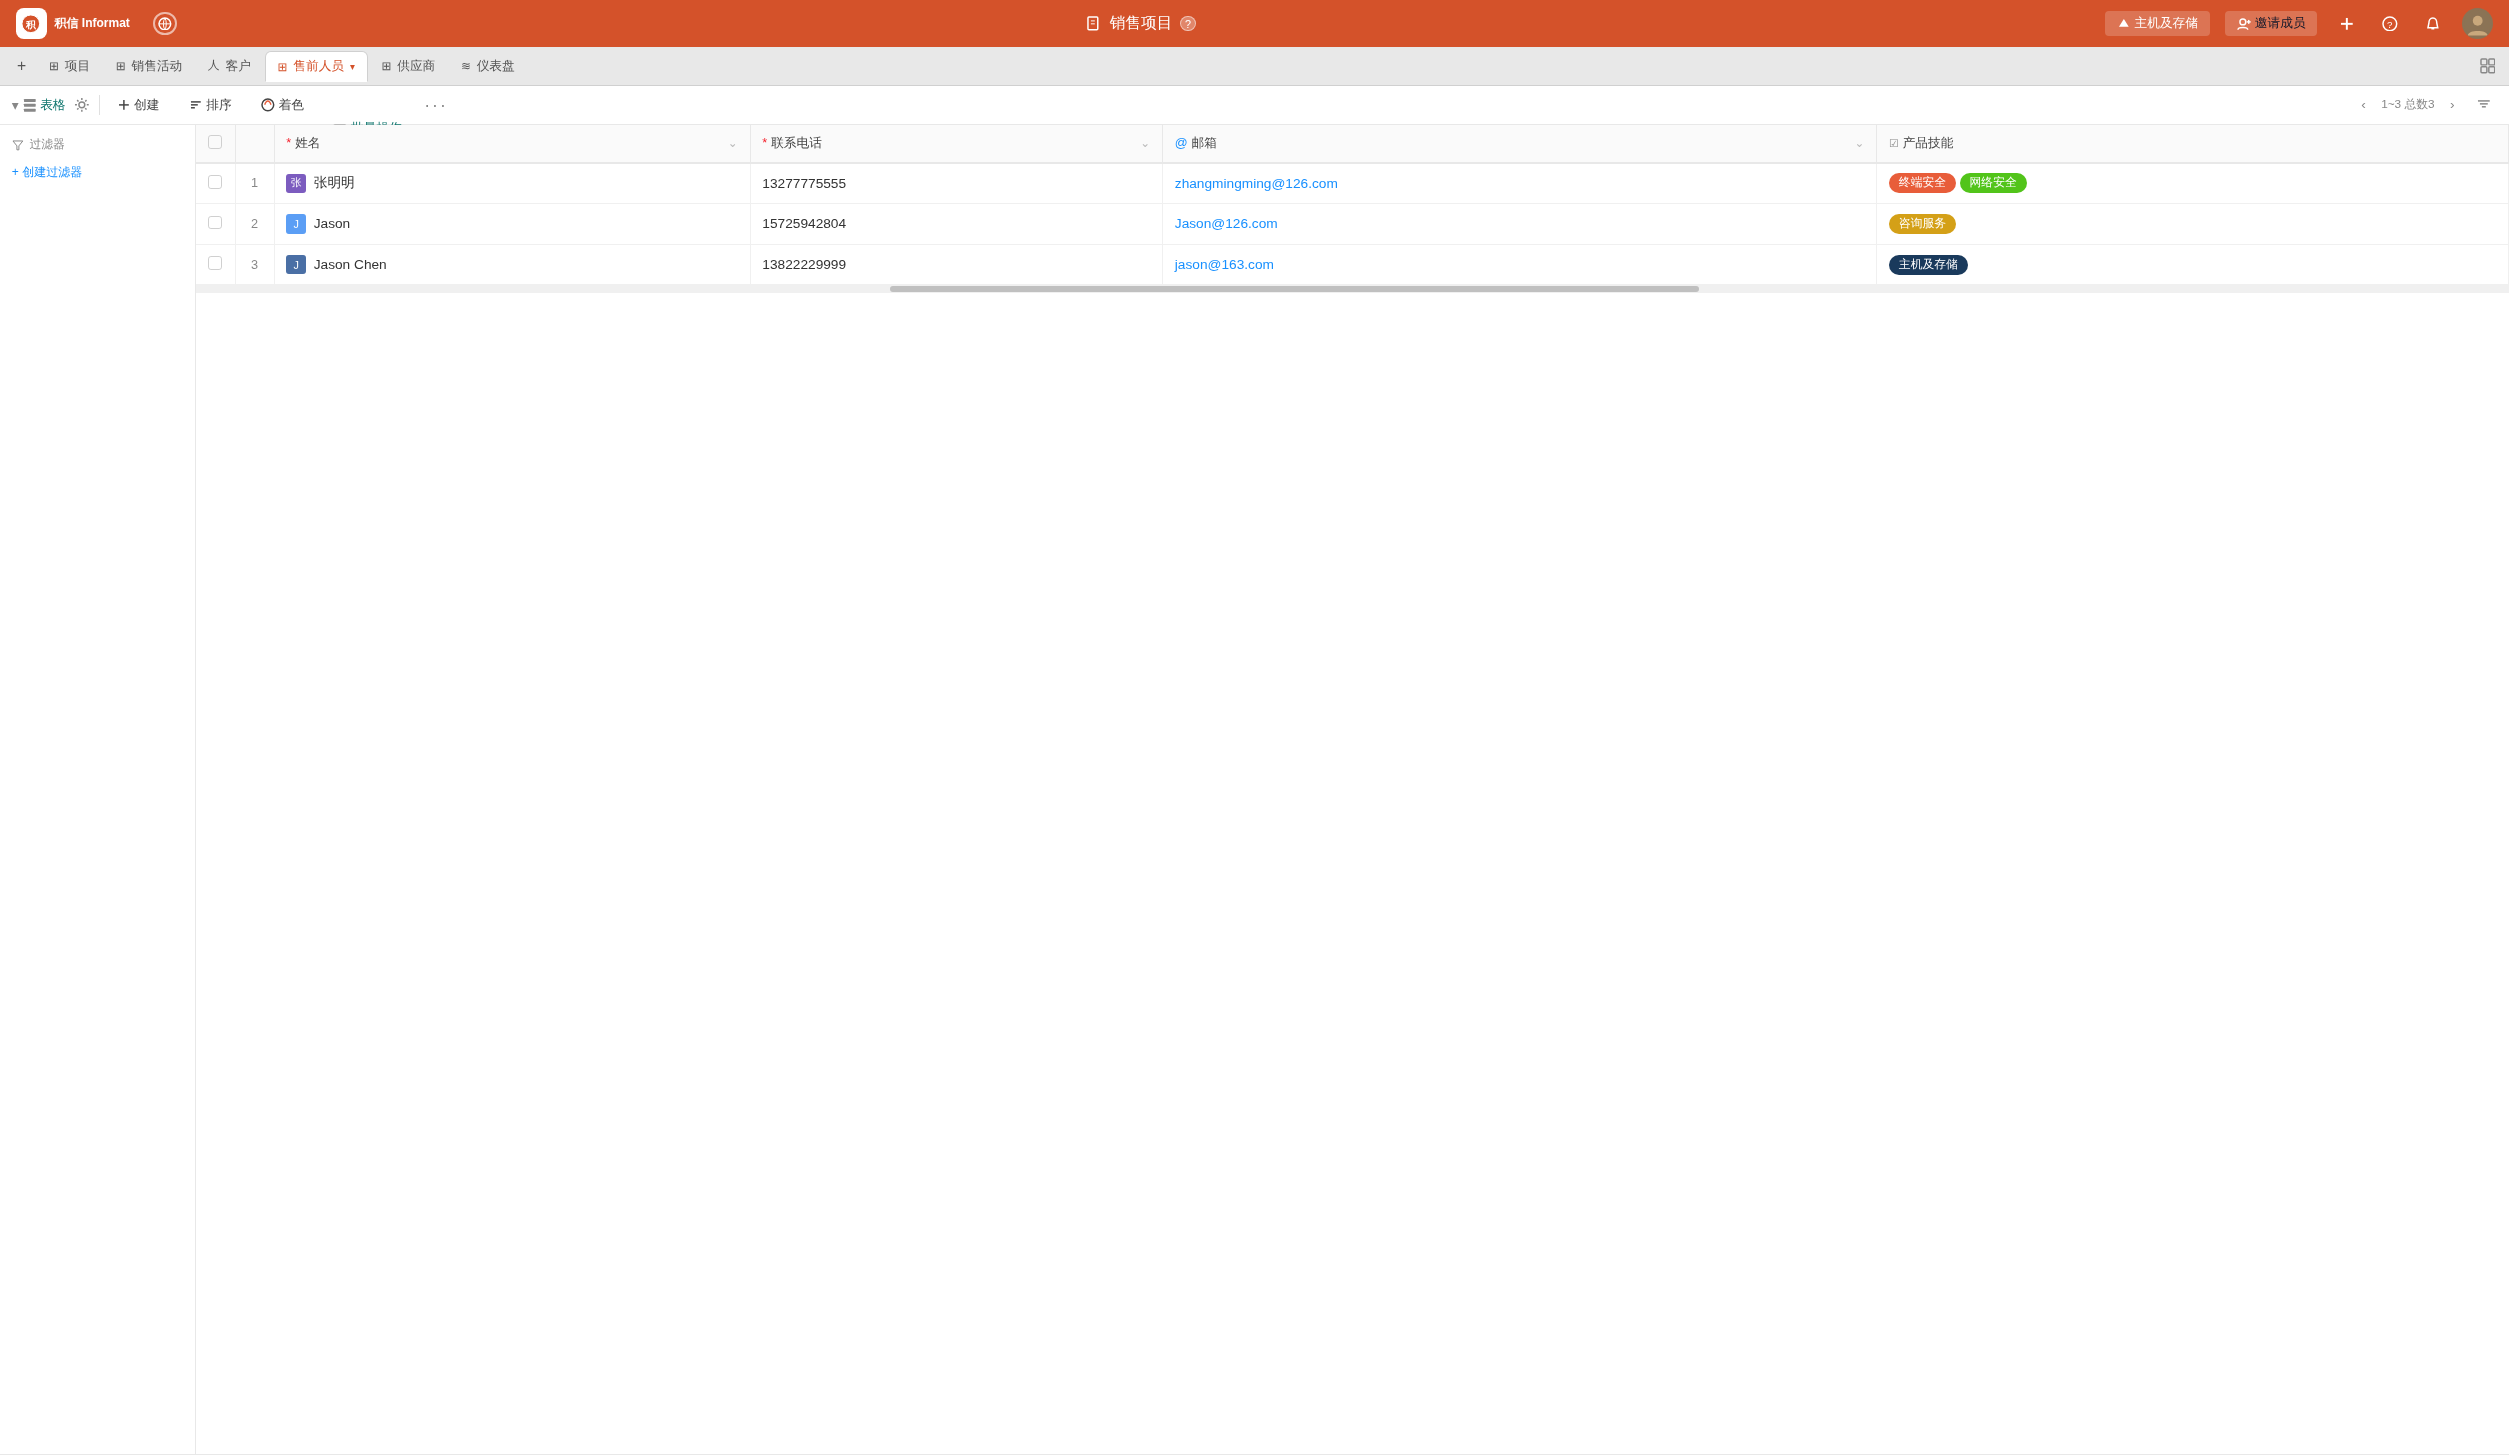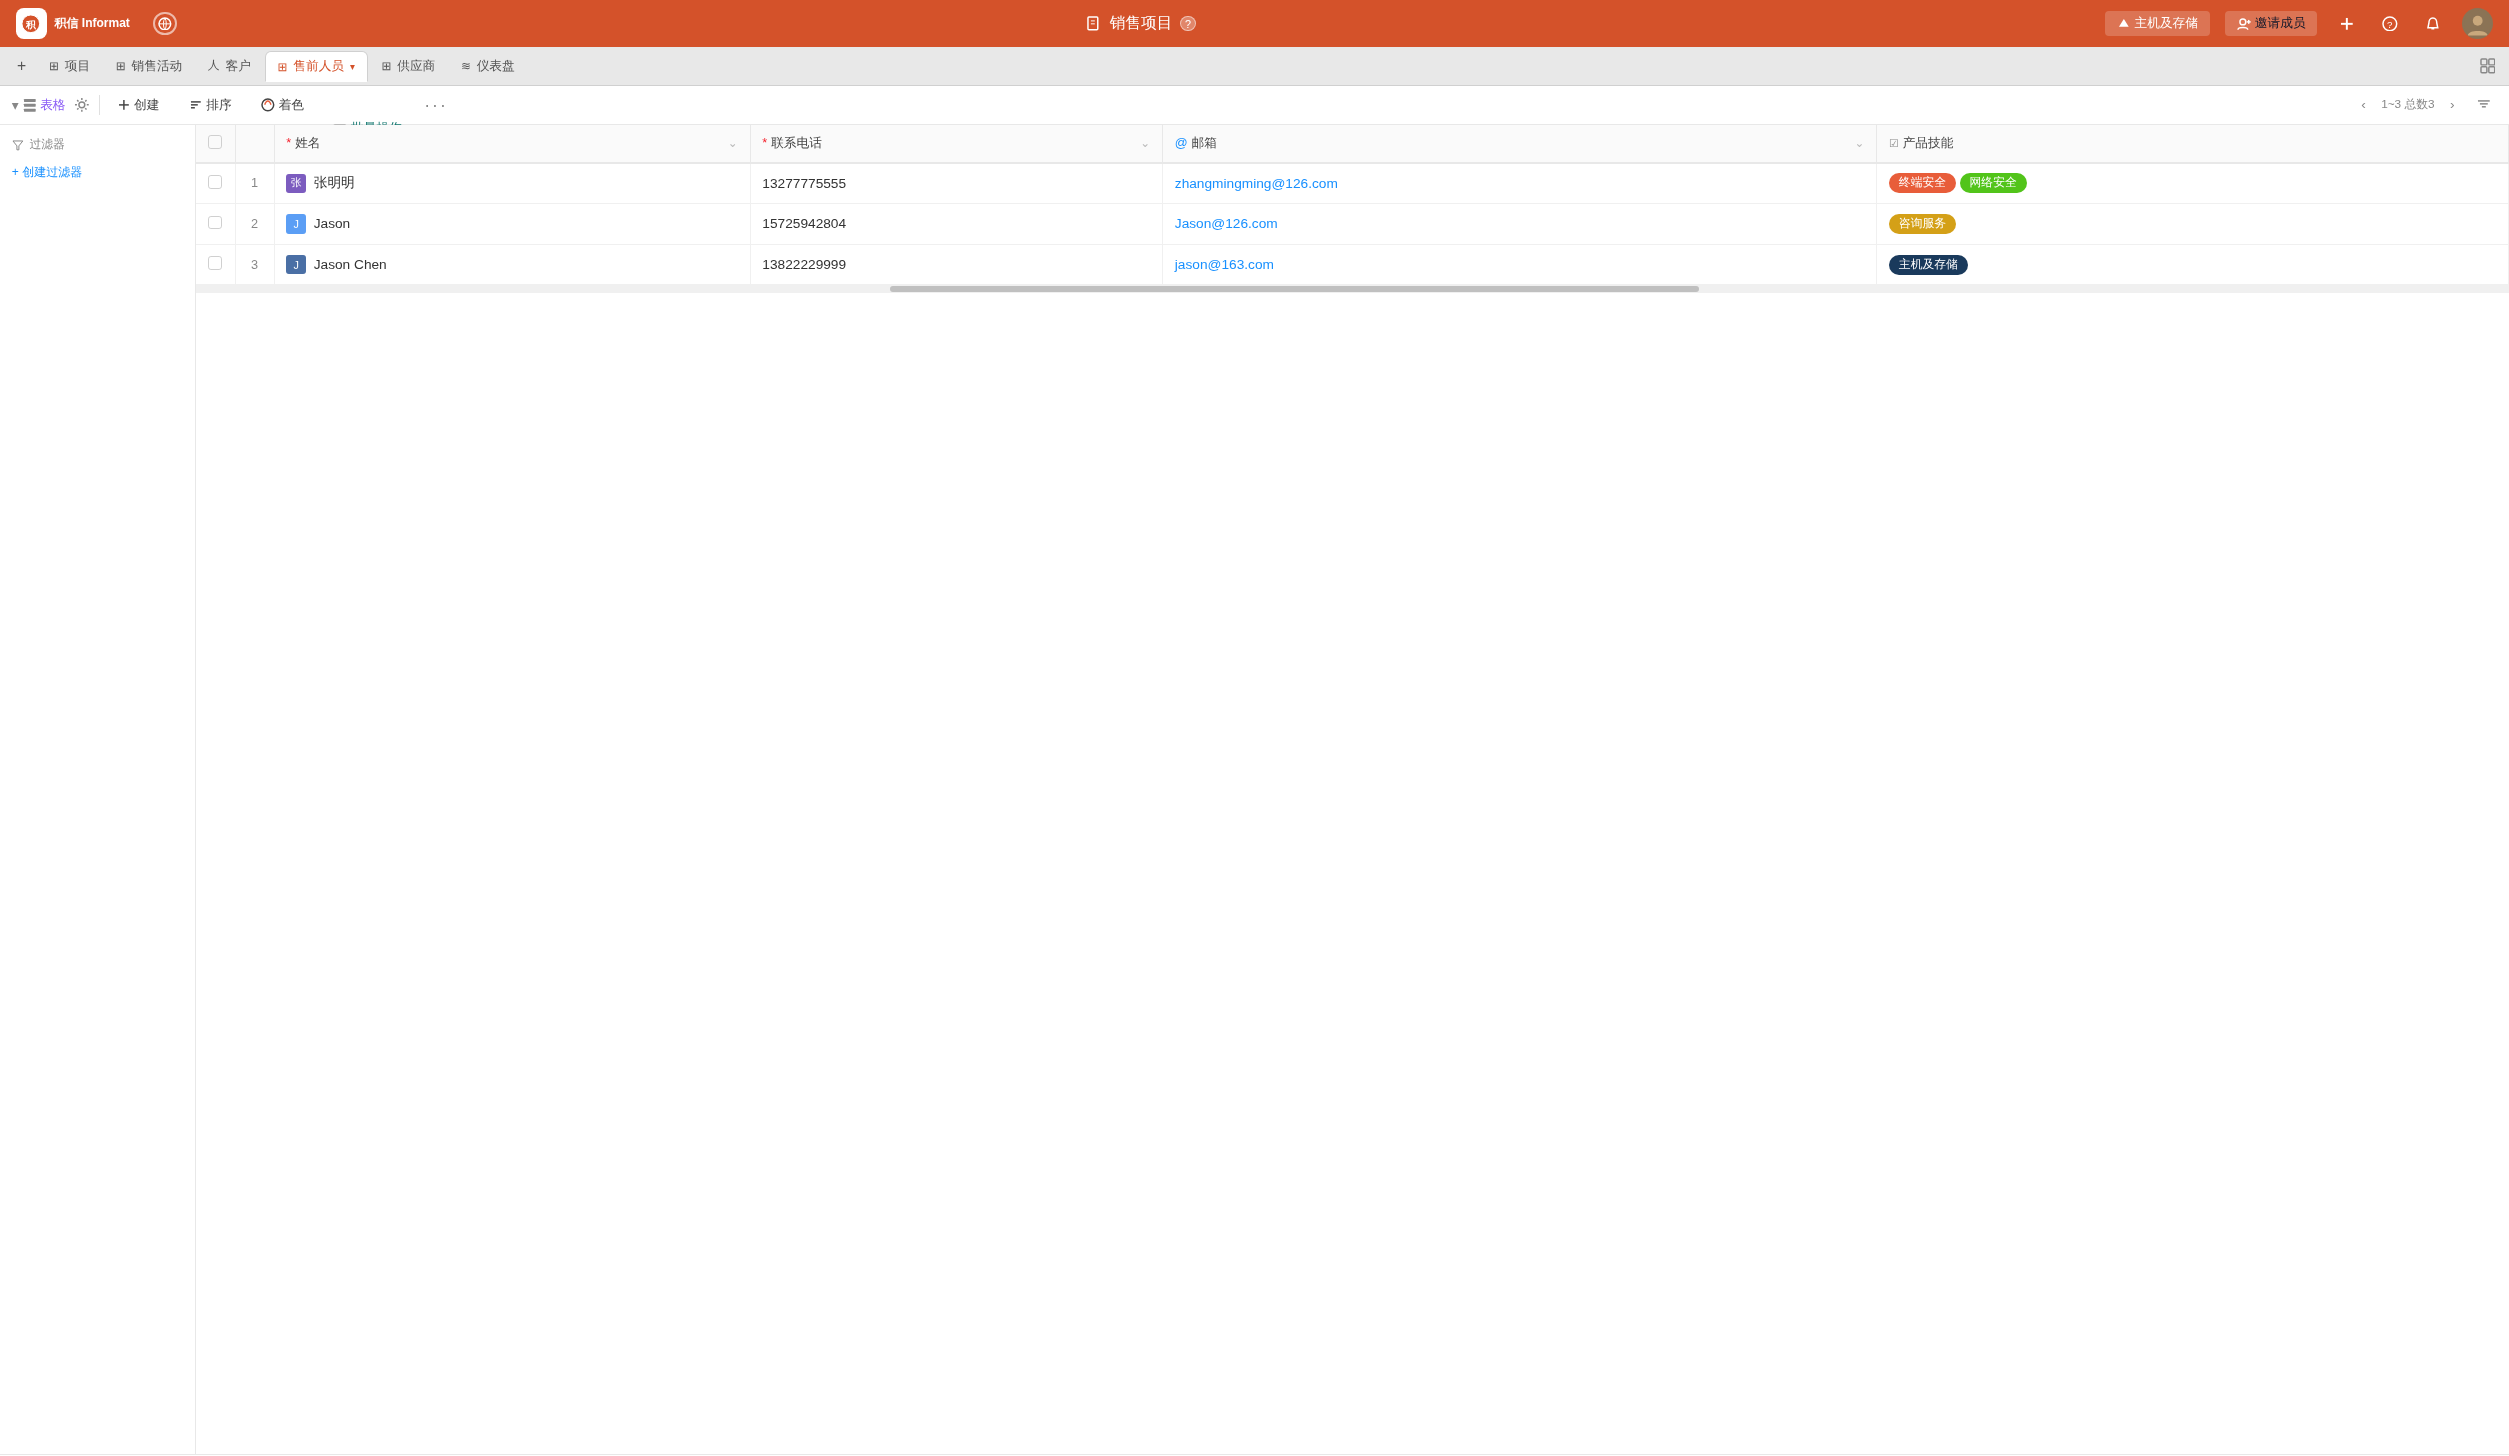--- a/index.html
+++ b/index.html
@@ -164,21 +164,21 @@
       cursor: pointer;
       font-size: 12.7px;
       color: #444;
     }
     .toolbar-sep { width: 1px; height: 19.6px; background: #e0e0e0; }
     .toolbar-view-toggle {
       display: flex; align-items: center; gap: 3.9px;
     }
     .view-label {
       font-size: 12.7px;
-      color: #8b5cf6;
+      color: #0f766e;
       display: flex;
       align-items: center;
       gap: 3.9px;
     }
     .view-toggle-icon { font-size: 13.7px; color: #888; cursor: pointer; }
     .more-btn {
       font-size: 17.6px;
       color: #888;
       cursor: pointer;
       padding: 0 3.9px;

